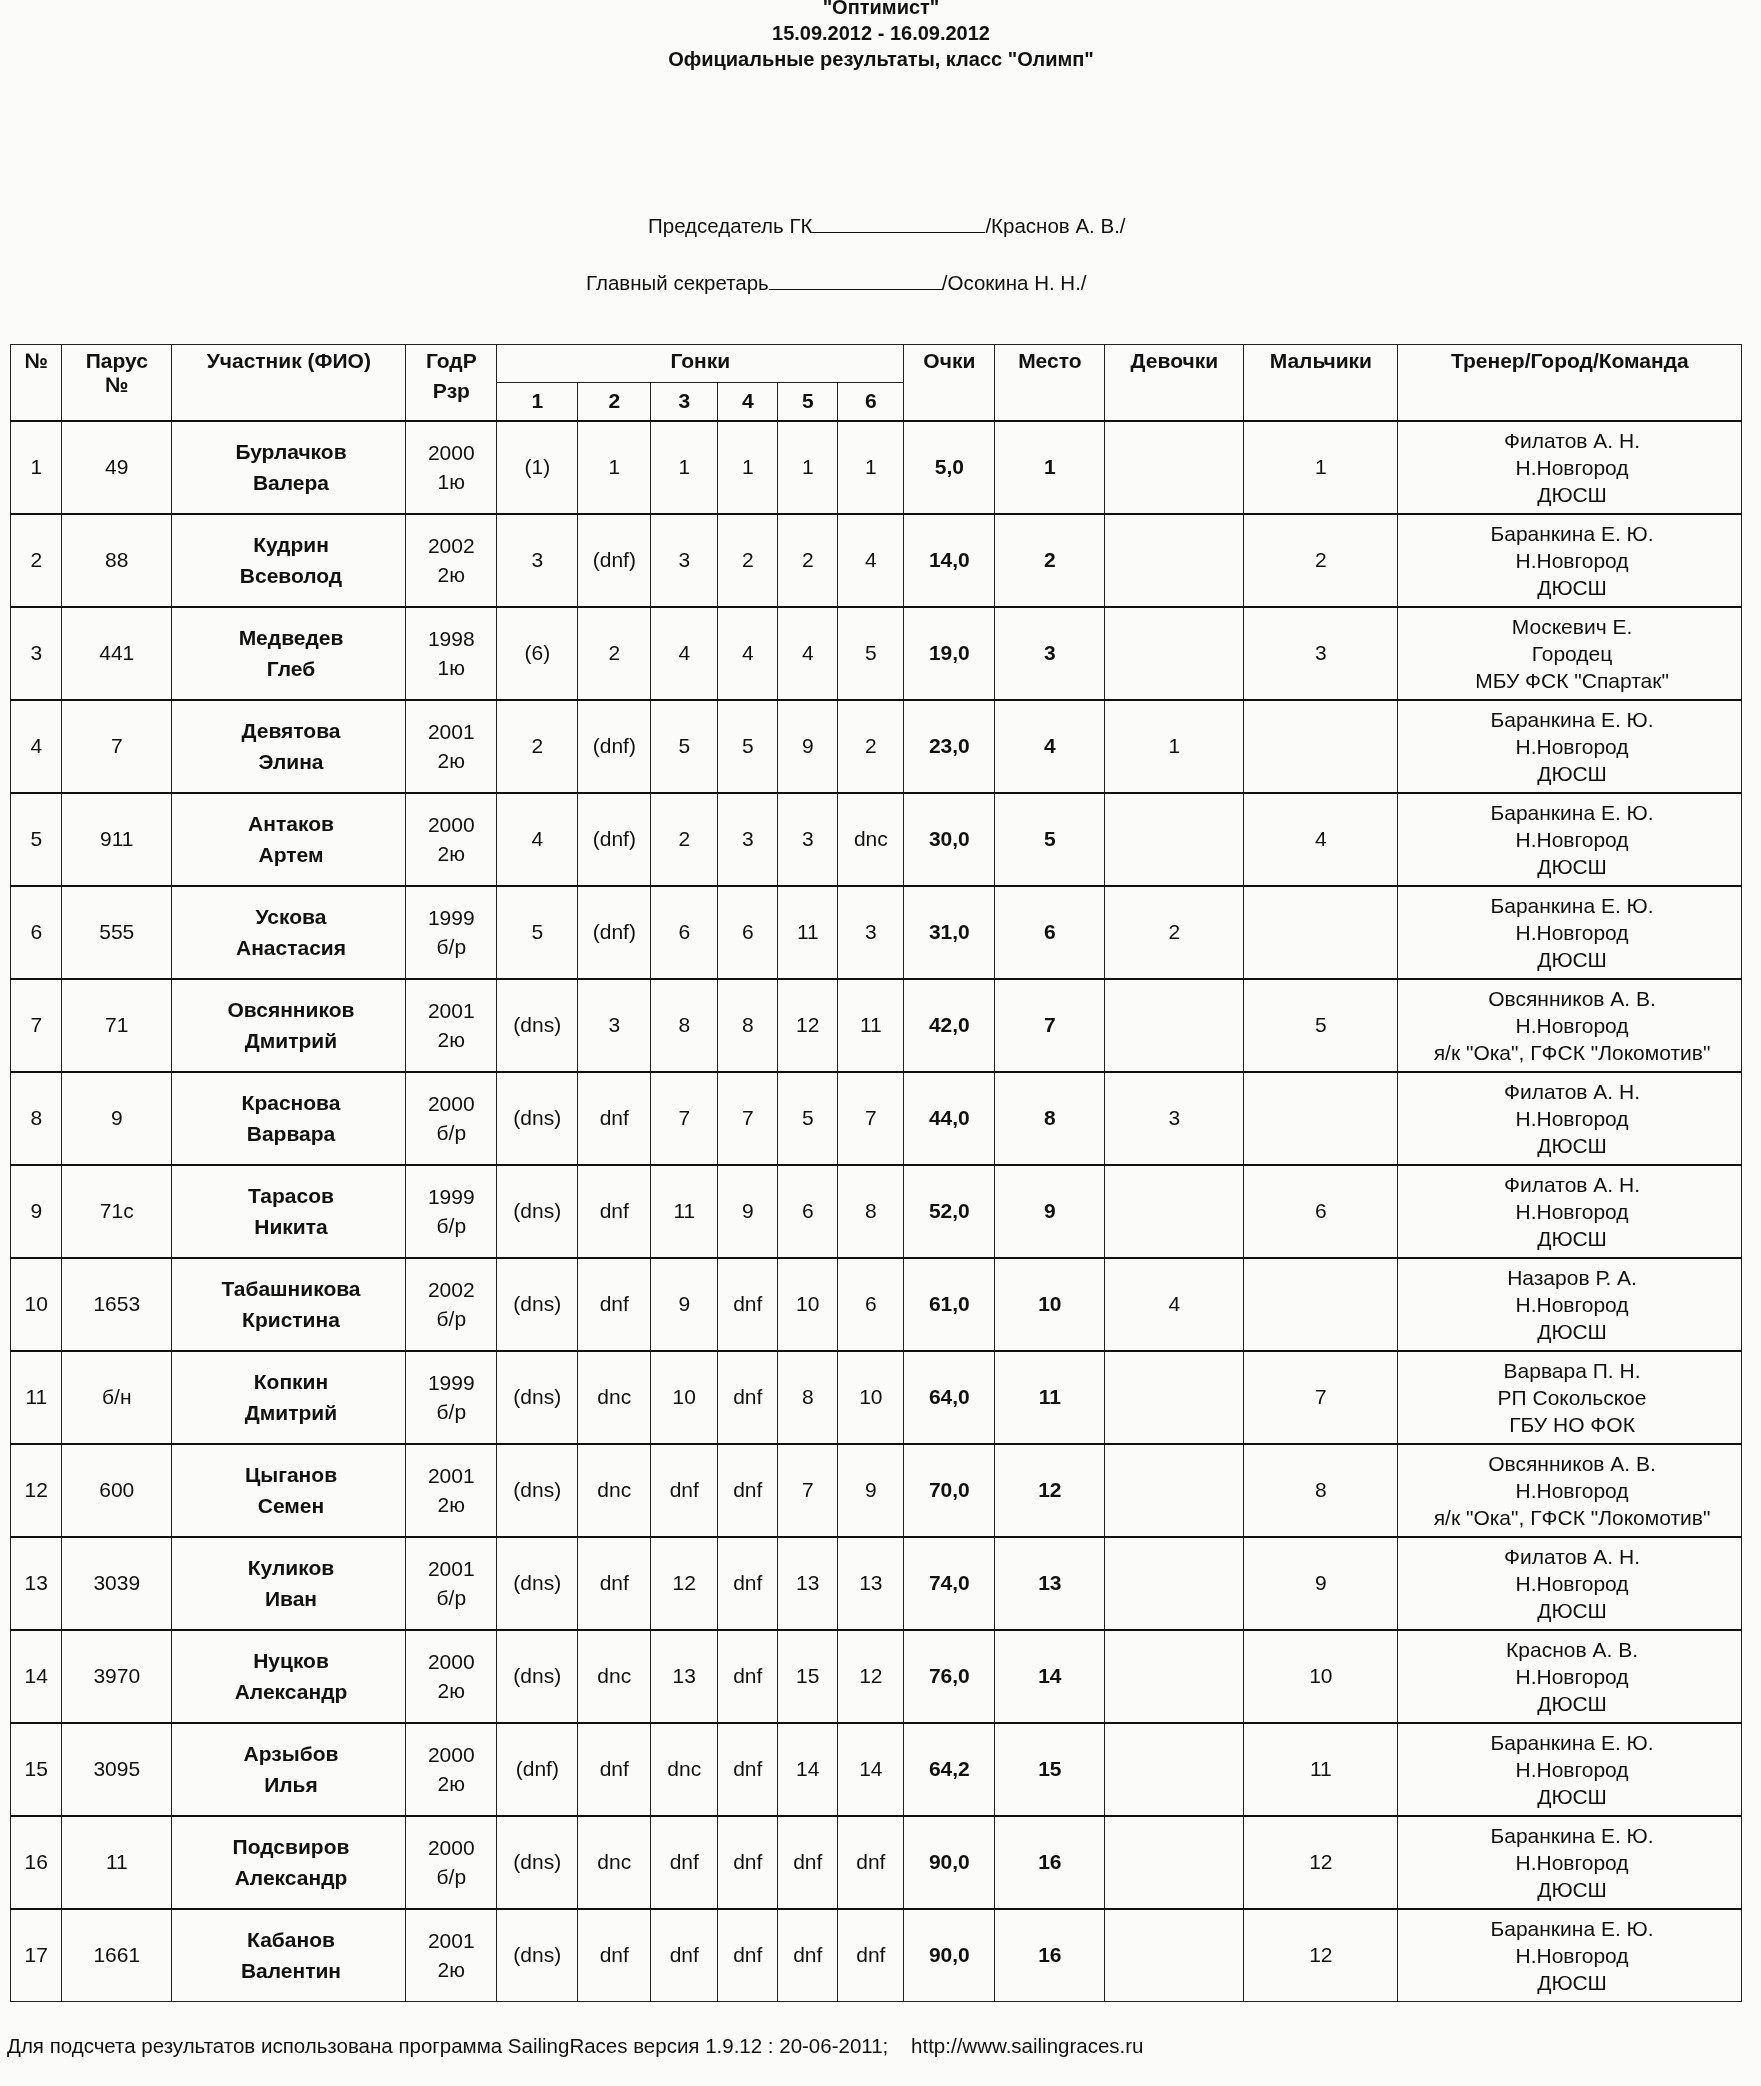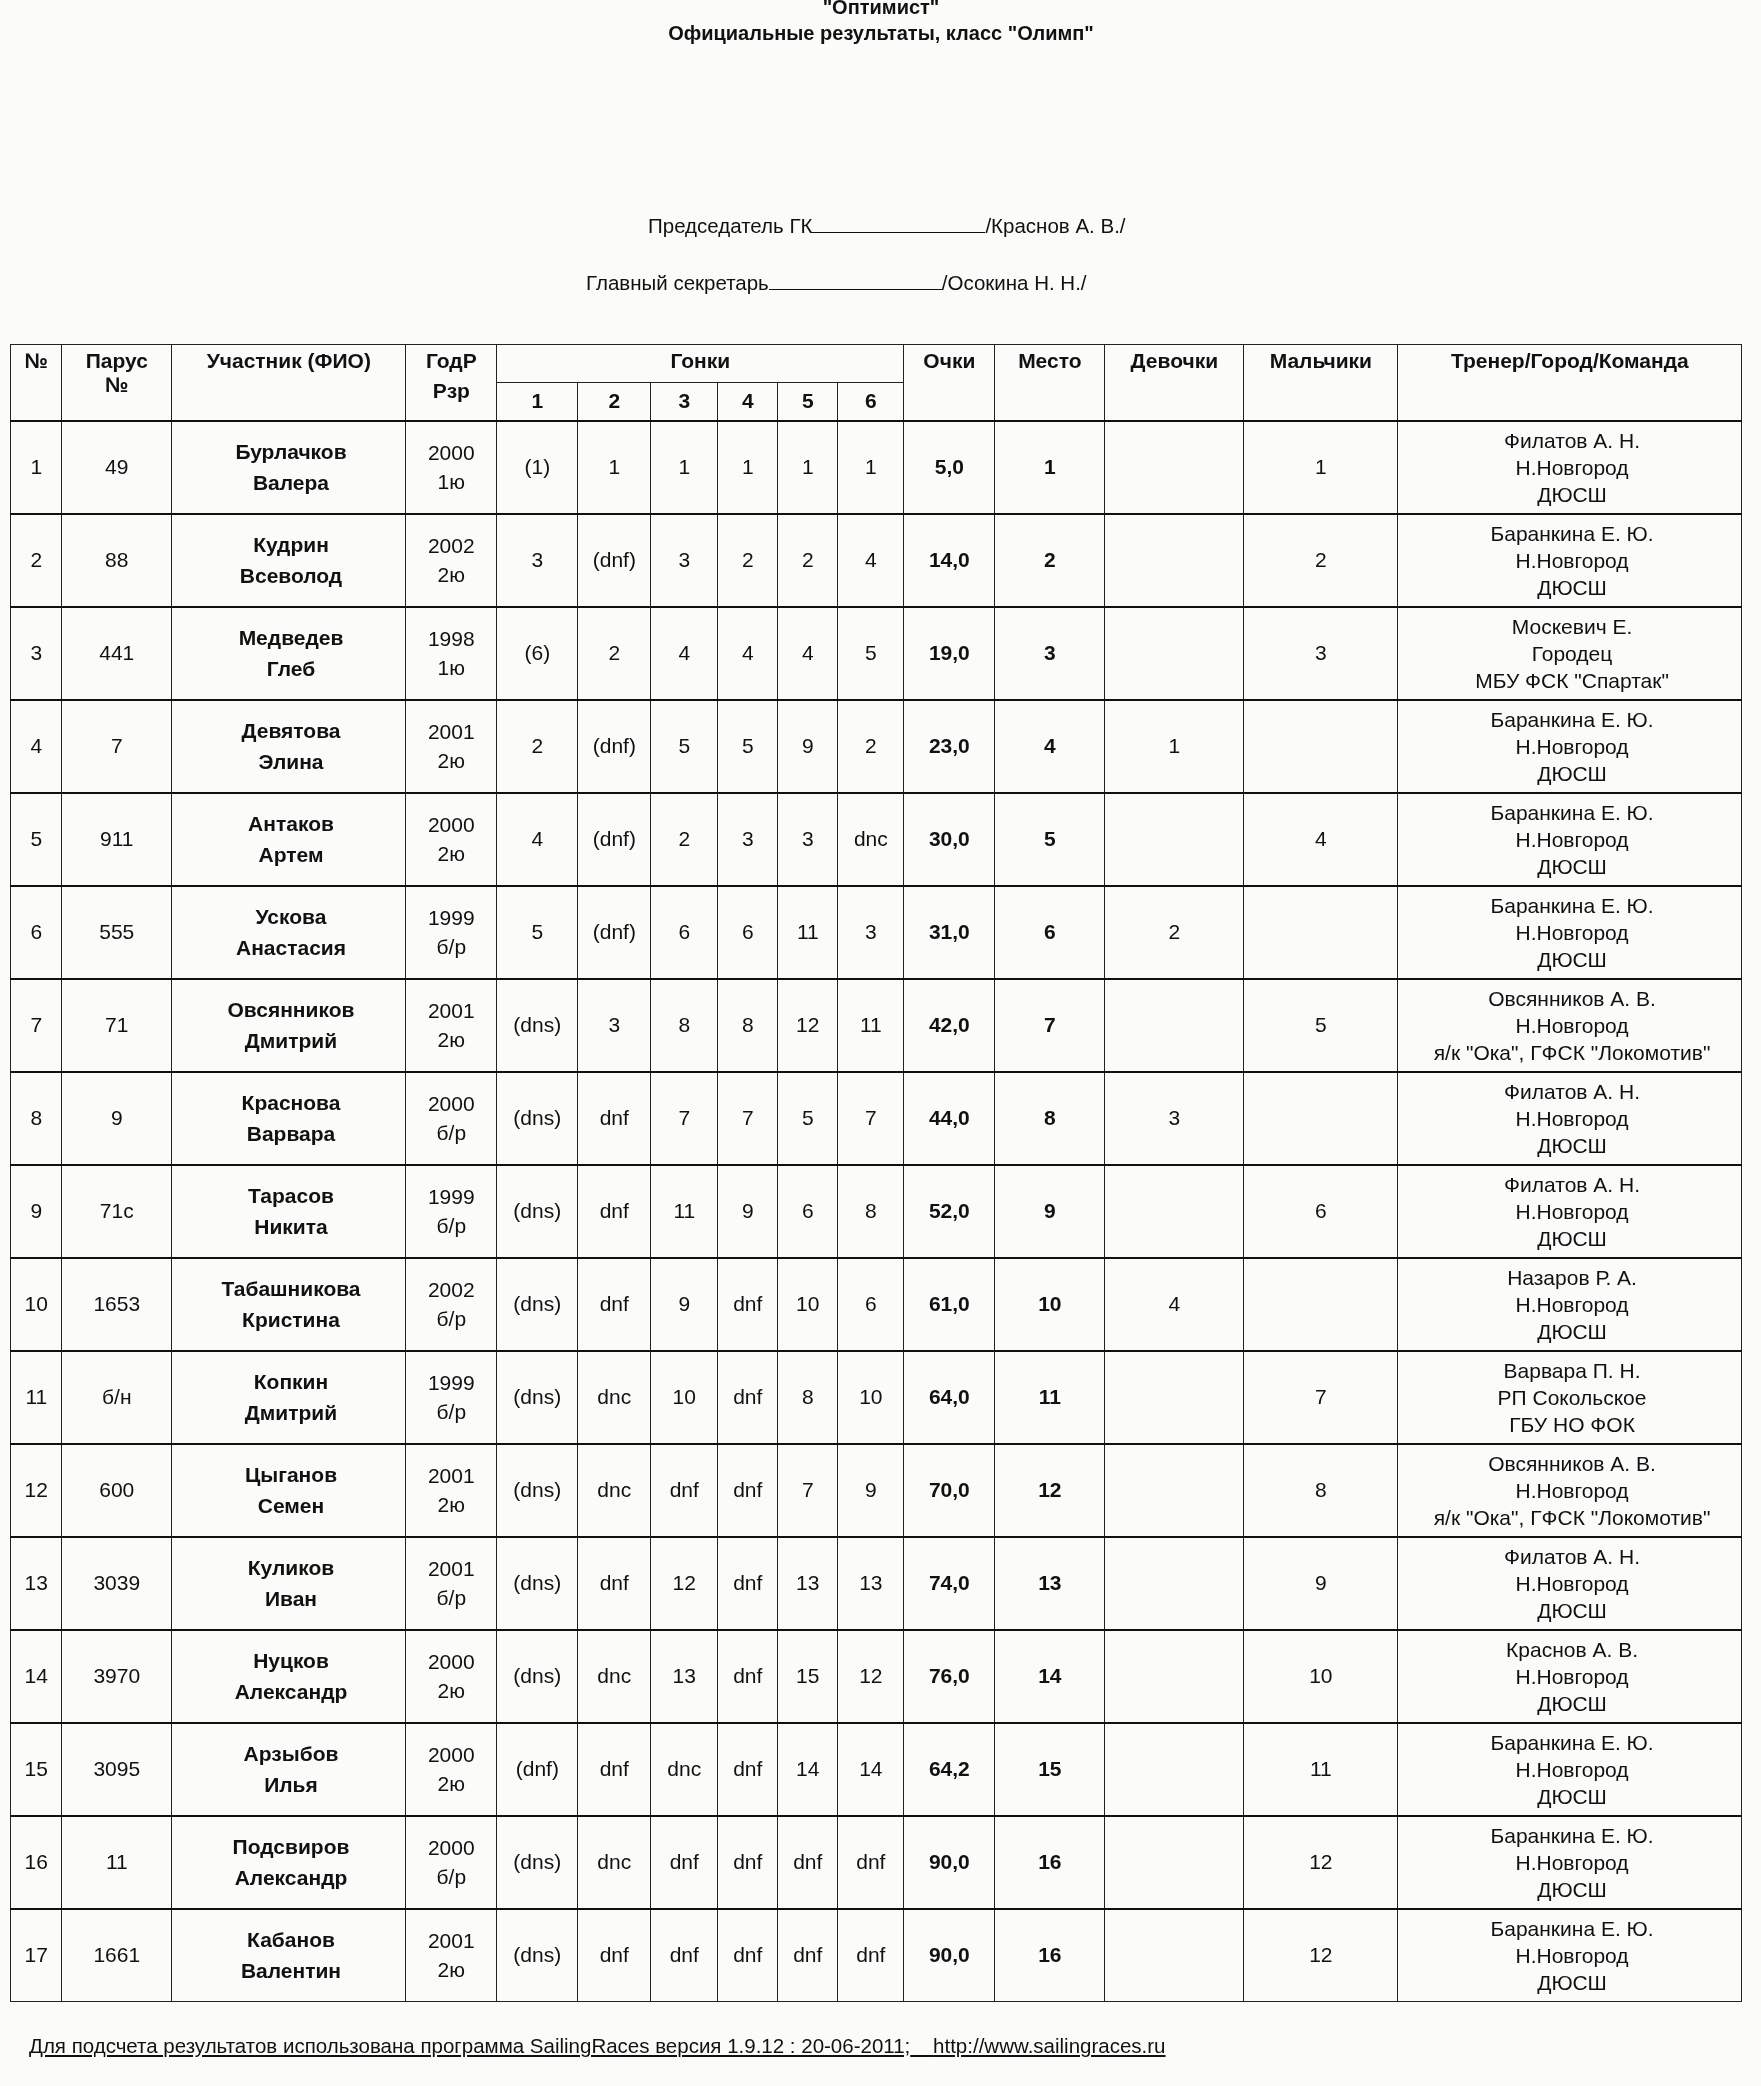--- a/index.html
+++ b/index.html
@@ -13,27 +13,28 @@
   table.res th { font-weight:bold; vertical-align:top; padding-top:4.4px; font-size:21px; }
   table.res th.sub { vertical-align:middle; padding-top:0; }
   table.res tr.h1 { height:38px; }
   table.res tr.h2 { height:38px; }
   table.res tr.row { height:93px; }
   table.res tr.row td { border-top:2.9px solid #111; }
   .name { text-align:center; font-weight:bold; padding-left:4.4px !important; line-height:31px; }
   .yr { line-height:29px; }
   .bold { font-weight:bold; }
   .coach { text-align:right; padding-left:4.4px !important; line-height:27px; font-size:20.5px; }
-  .footer { position:absolute; left:29px; top:2034px; font-size:20.5px; white-space:nowrap;text-decoration:underline; }
+  .footer { position:absolute; left:7px; top:2034px; font-size:20.5px; white-space:nowrap; }
 </style>
 </head>
 <body>
 
 <div class="hdr" style="top:-5.9px;">
   <div>"Оптимист"</div>
+  <div>15.09.2012 - 16.09.2012</div>
   <div>Официальные результаты, класс "Олимп"</div>
 </div>
 
 <div class="sig" style="left:608px; top:214px;margin-left:40px;">
   <span>Председатель ГК</span><span class="line" style="width:173px;"></span><span>/Краснов А. В./</span>
 </div>
 <div class="sig" style="left:586px; top:271px;">
   <span>Главный секретарь</span><span class="line" style="width:173px;"></span><span>/Осокина Н. Н./</span>
 </div>
 

